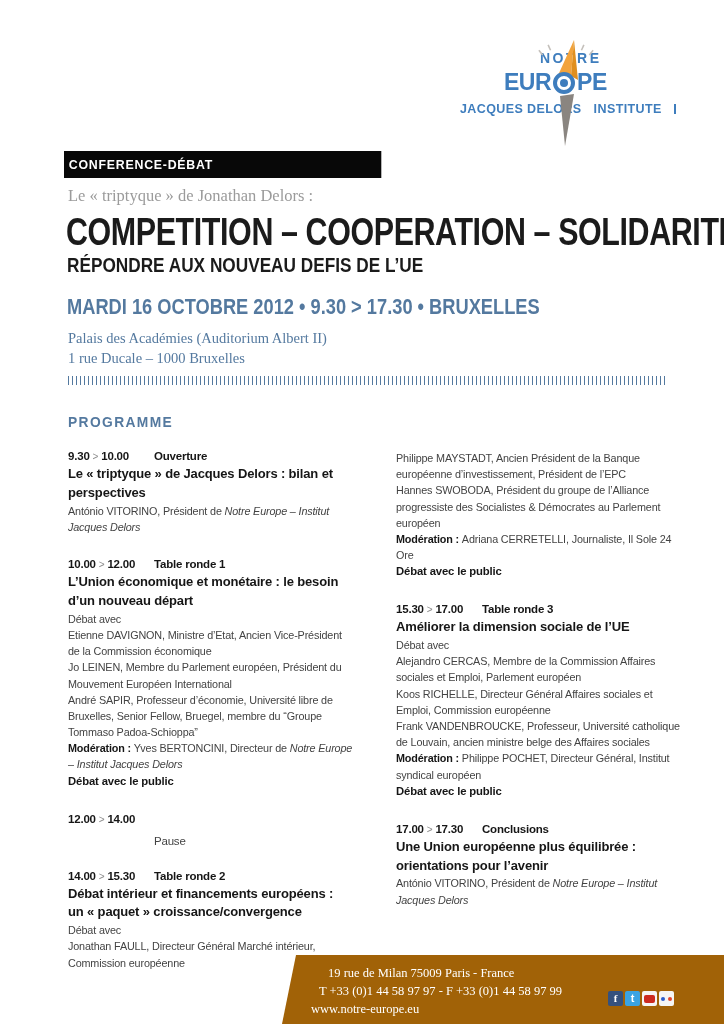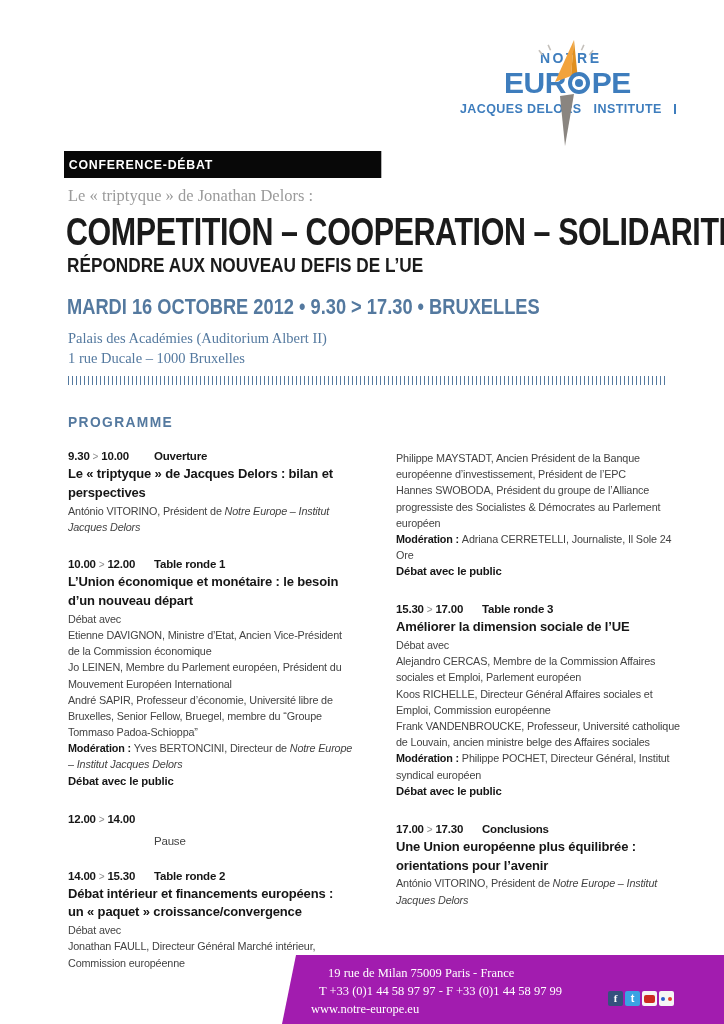--- a/index.html
+++ b/index.html
@@ -3,21 +3,21 @@
 <meta charset="utf-8">
 <style>
   html,body{margin:0;padding:0;background:#e8e8e8;}
   .page{position:relative;width:724px;height:1024px;background:#ffffff;overflow:hidden;
         font-family:"Liberation Sans",sans-serif;margin:0 auto;}
 
   
   .logo{position:absolute;top:50px;right:48px;width:216px;}
   .logo-notre{margin-left:80px;font-size:14px;font-weight:bold;letter-spacing:2.5px;color:#3e7dbd;}
   .logo-row{display:flex;align-items:center;margin-left:44px;height:33px;
-            font-size:30px;font-weight:bold;color:#3e7dbd;letter-spacing:-0.5px;}
+            font-size:23px;font-weight:bold;color:#3e7dbd;letter-spacing:-0.5px;}
   .logo-circle{width:22px;height:22px;box-sizing:border-box;border:4px solid #3e7dbd;
                border-radius:50%;margin:0 2px;position:relative;background:#fff;z-index:2;}
   .logo-circle::after{content:"";position:absolute;left:50%;top:50%;width:8px;height:8px;margin:-4px 0 0 -4px;
                border-radius:50%;background:#3e7dbd;}
   .logo-sub{display:flex;align-items:center;gap:12px;font-size:12.5px;font-weight:bold;
             letter-spacing:0.4px;color:#3e7dbd;margin-top:3px;white-space:nowrap;}
   .logo-stripes{width:62px;height:10px;
        background:repeating-linear-gradient(90deg,#3e7dbd 0 2px,transparent 2px 6px);}
   .logo-needle{position:absolute;left:78px;top:-12px;width:56px;height:136px;z-index:1;pointer-events:none;}
 
@@ -51,21 +51,21 @@
   .time-row .gt{color:#8d8d8d;font-weight:normal;font-size:10px;padding:0 3px;}
   .time-row .slabel{margin-left:14px;}
   .time-row .slabel.plain{font-weight:normal;color:#434343;margin-top:22px;}
   .line{font-size:10.8px;color:#434343;line-height:1.5;letter-spacing:-0.15px;}
   .line.title{font-weight:bold;color:#161616;font-size:13px;line-height:1.45;}
   .line.bold{font-weight:bold;color:#161616;font-size:11.3px;}
   .si{font-style:italic;}
   .sb{font-weight:bold;color:#161616;}
 
   
-  .footer{position:absolute;bottom:0;right:0;width:442px;height:69px;background:#a21caf;
+  .footer{position:absolute;bottom:0;right:0;width:442px;height:69px;background:#a16207;
           clip-path:polygon(14px 0,100% 0,100% 100%,0 100%);color:#fff;}
   .footer-lines{position:absolute;top:9px;left:46px;font-family:"Liberation Serif",serif;
           font-size:12.5px;line-height:1.45;}
   .footer-line2{margin-left:-9px;}
   .footer-line3{margin-left:-17px;cursor:pointer;}
   .social{position:absolute;top:36px;right:50px;display:flex;gap:2px;}
   .sicon{width:15px;height:15px;border-radius:2px;position:relative;display:inline-block;
          font-size:11px;font-weight:bold;text-align:center;line-height:15px;cursor:pointer;}
   .icon-facebook{background:#35517e;color:#fff;font-family:"Liberation Serif",serif;}
   .icon-facebook::before{content:"f";}

